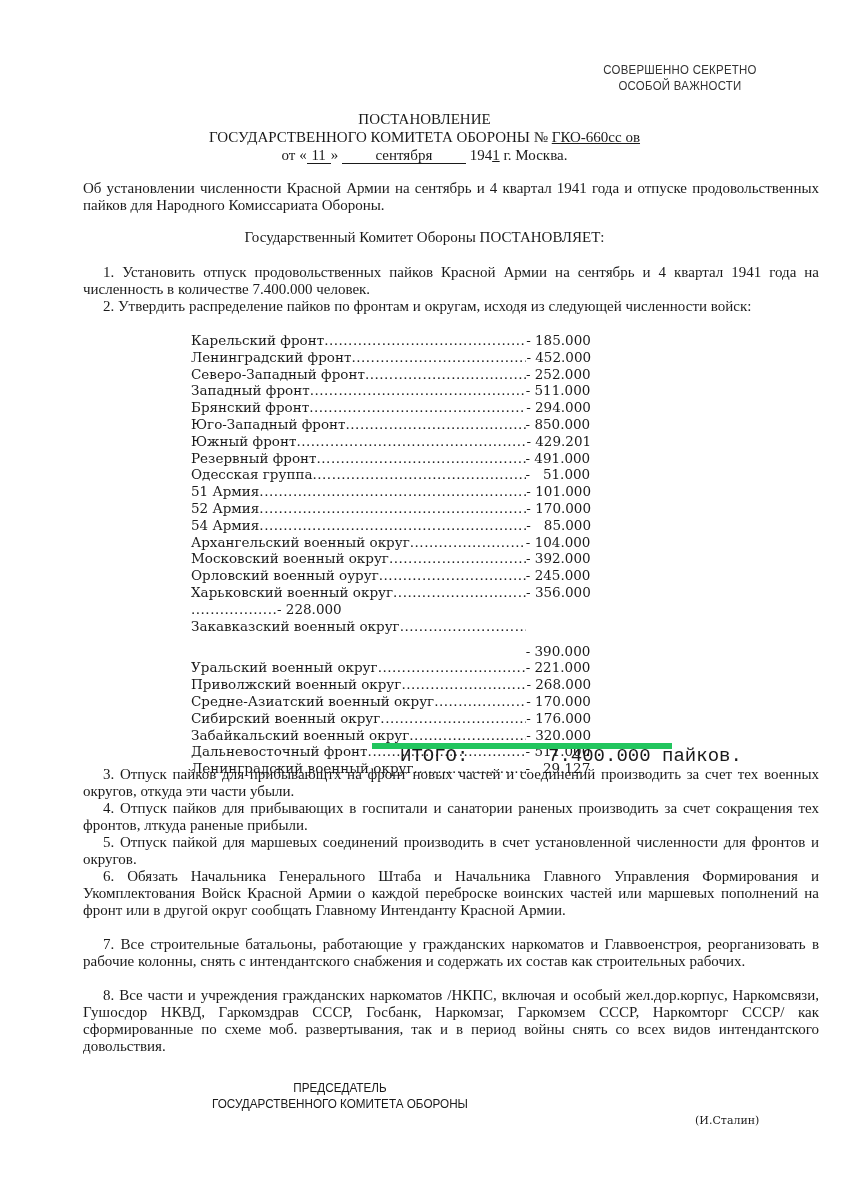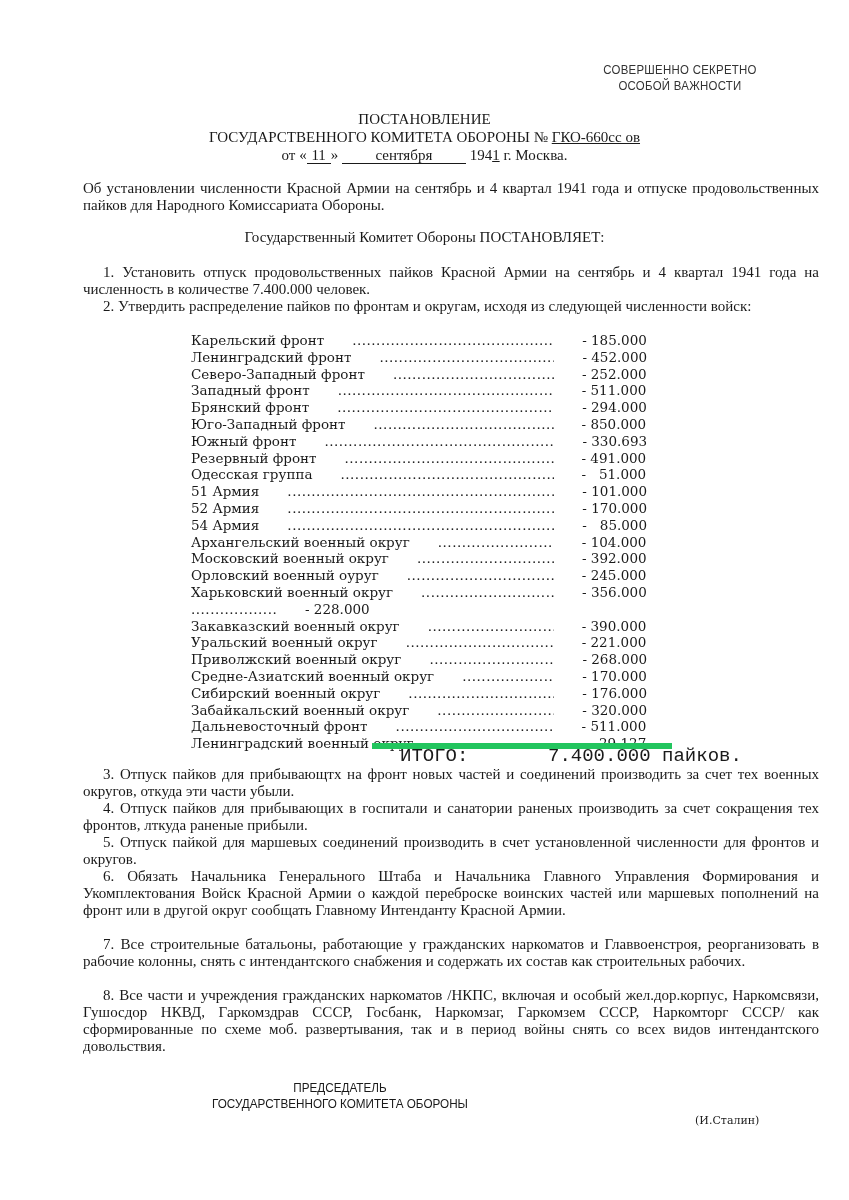--- a/index.html
+++ b/index.html
@@ -29,21 +29,21 @@
       left: 83px; width: 736px; font-size: 15px; line-height: 17px;
       text-align: justify;
     }
     .indent { text-indent: 20px; }
     .center-decree { left: 0; width: 849px; top: 229px; text-align: center; font-size: 15px; }
     .list {
       left: 191px; top: 332px; width: 500px;
       font-family: "DejaVu Serif", "Liberation Serif", serif;
       font-size: 13.5px; line-height: 16.8px;
     }
-    .row { display: flex; white-space: nowrap; gap: 28px; }
+    .row { display: flex; white-space: nowrap; }
     .row .name { flex: none; }
     .row .dots {
       flex: none; overflow: hidden; letter-spacing: 0.5px;
     }
     .row .val { flex: none; }
     .total {
       left: 372px; top: 743px; width: 300px;
       border-top: 6px solid #22c55e;
       font-family: Liberation Mono, monospace; font-size: 19px; line-height: 15px;
     }
@@ -115,21 +115,21 @@
       <span class="val" style="white-space: pre;">- 294.000</span>
     </div>
     <div class="row">
       <span class="name">Юго-Западный фронт</span>
       <span class="dots" style="width: 180px;"> ........................................................................................................................</span>
       <span class="val" style="white-space: pre;">- 850.000</span>
     </div>
     <div class="row">
       <span class="name">Южный фронт</span>
       <span class="dots" style="width: 230px;"> ........................................................................................................................</span>
-      <span class="val" style="white-space: pre;">- 330.693</span>
+      <span class="val" style="white-space: pre;">- 429.201</span>
     </div>
     <div class="row">
       <span class="name">Резервный фронт</span>
       <span class="dots" style="width: 209px;"> ........................................................................................................................</span>
       <span class="val" style="white-space: pre;">- 491.000</span>
     </div>
     <div class="row">
       <span class="name">Одесская группа</span>
       <span class="dots" style="width: 213px;"> ........................................................................................................................</span>
       <span class="val" style="white-space: pre;">-   51.000</span>
@@ -169,21 +169,21 @@
       <span class="dots" style="width: 133px;"> ........................................................................................................................</span>
       <span class="val" style="white-space: pre;">- 356.000</span>
     </div>
     <div class="row">
       <span class="dots" style="width: 86px;"> ........................................................................................................................</span>
       <span class="val" style="white-space: pre;">- 228.000</span>
     </div>
     <div class="row">
       <span class="name">Закавказский военный округ</span>
       <span class="dots" style="width: 126px;"> ........................................................................................................................</span>
-      <span class="val" style="white-space: pre;">- 390.000</span>
+      <span class="val" style="white-space: pre; margin-top: 25px;">- 390.000</span>
     </div>
     <div class="row">
       <span class="name">Уральский военный округ</span>
       <span class="dots" style="width: 148px;"> ........................................................................................................................</span>
       <span class="val" style="white-space: pre;">- 221.000</span>
     </div>
     <div class="row">
       <span class="name">Приволжский военный округ</span>
       <span class="dots" style="width: 125px;"> ........................................................................................................................</span>
       <span class="val" style="white-space: pre;">- 268.000</span>

